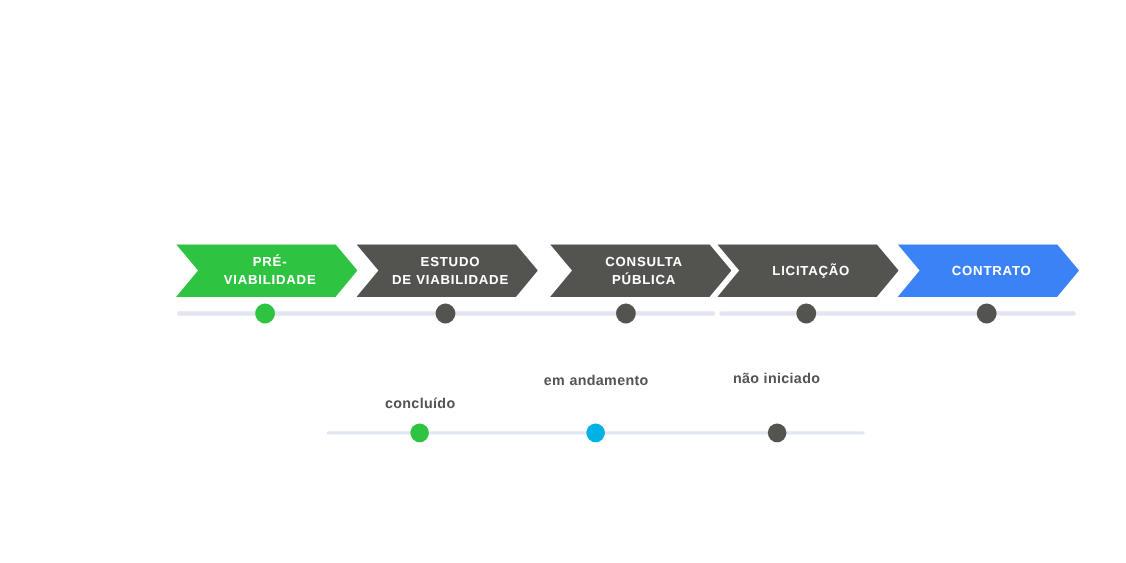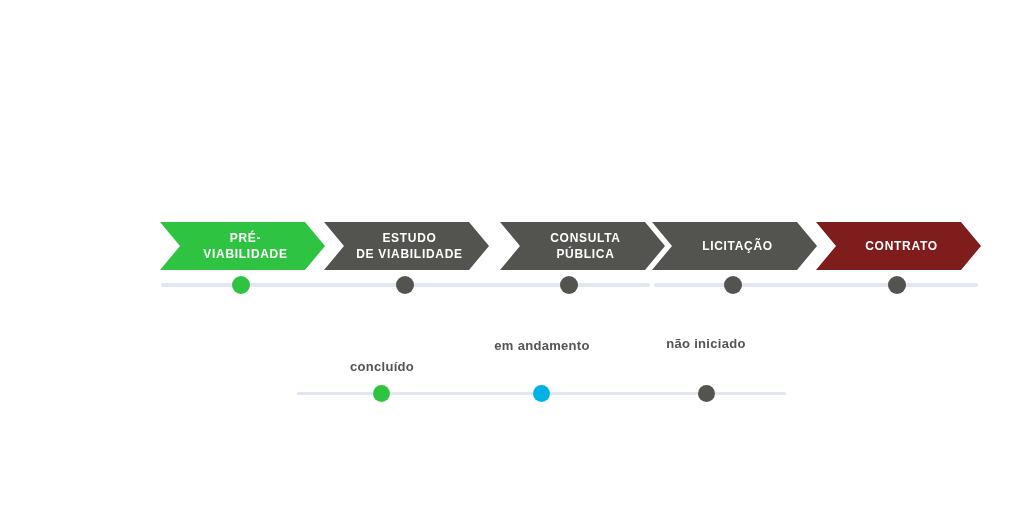--- a/index.html
+++ b/index.html
@@ -48,21 +48,21 @@
     <span class="arrow-label">ESTUDO
 DE VIABILIDADE</span>
   </div>
   <div class="arrow a2" style="background-color: rgb(83, 83, 80);">
     <span class="arrow-label">CONSULTA
 PÚBLICA</span>
   </div>
   <div class="arrow a3" style="background-color: rgb(83, 83, 80); justify-content: center;">
     <span class="arrow-label">LICITAÇÃO</span>
   </div>
-  <div class="arrow a4" style="background-color: #7f1d1d;">
+  <div class="arrow a4" style="background-color: #3b82f6;">
     <span class="arrow-label">CONTRATO</span>
   </div>
 
   <div class="track seg1" style="background-color: rgb(226, 230, 242);"></div>
   <div class="track seg2" style="background-color: rgb(226, 230, 242);"></div>
 
   <div class="t-dot d0" style="background-color: rgb(46, 196, 66);"></div>
   <div class="t-dot d1" style="background-color: rgb(83, 83, 80);"></div>
   <div class="t-dot d2" style="background-color: rgb(83, 83, 80);"></div>
   <div class="t-dot d3" style="background-color: rgb(83, 83, 80);"></div>

